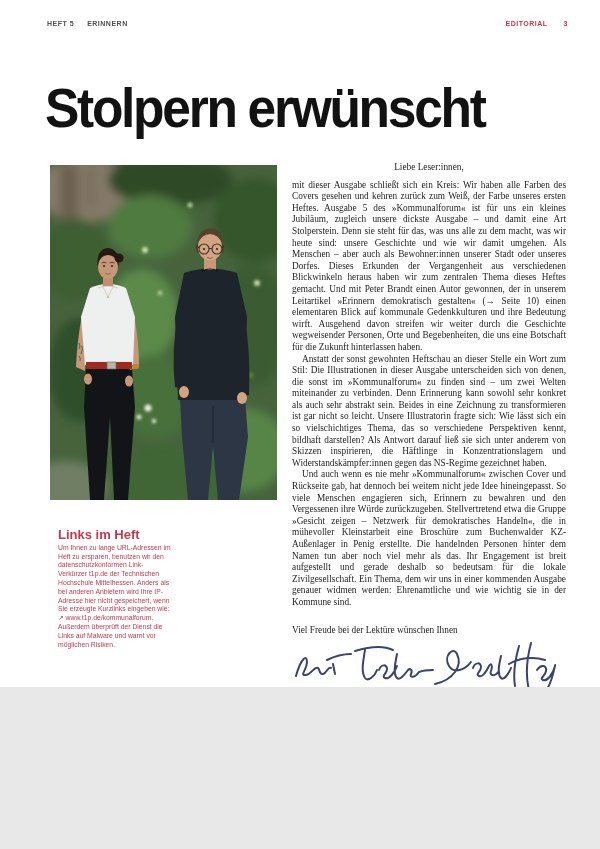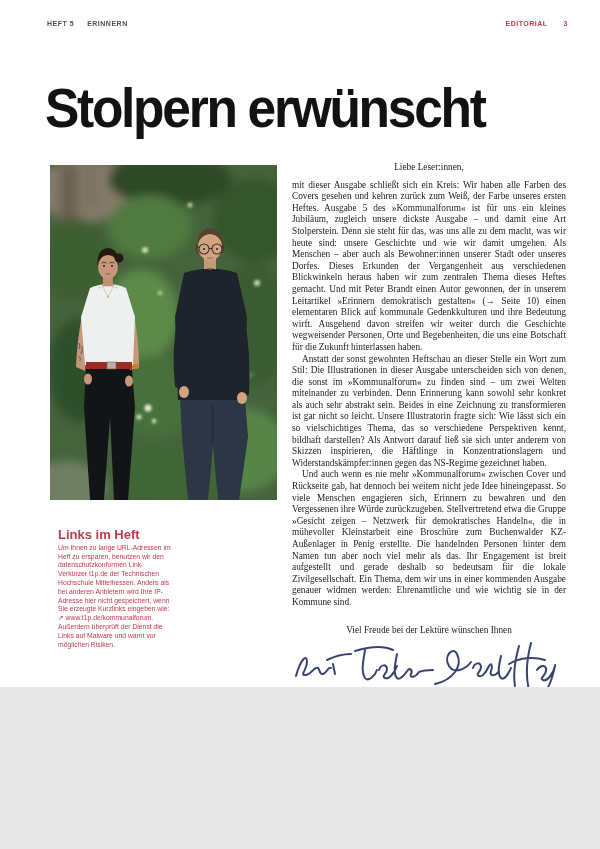--- a/index.html
+++ b/index.html
@@ -28,21 +28,21 @@
            font-family:"Liberation Sans",sans-serif;font-size:6.8px;line-height:8.8px;}
   .caption-title{font-weight:bold;font-size:13px;margin:0 0 4px 0;}
   .caption-body{margin:0;}
 
   
   .letter{position:absolute;left:292px;top:162px;width:274px;
           font-size:9.3px;line-height:11.6px;text-align:justify;}
   .letter p{margin:0;}
   .salutation{text-align:center;margin-bottom:6px !important;}
   .indent{text-indent:10px;}
-  .closing{text-align:center;margin-top:16px !important;}
+  .closing{text-align:left;margin-top:16px !important;}
   .sig-wrap{margin-top:4px;height:52px;}
   .sig-wrap svg{display:block;width:272px;height:52px;}
   .names{text-align:center;font-weight:bold;font-style:italic;margin-top:1px !important;}
   .ps{margin-top:36px !important;}
   .it{}
 </style>
 </head>
 <body>
 
 <div class="page">

